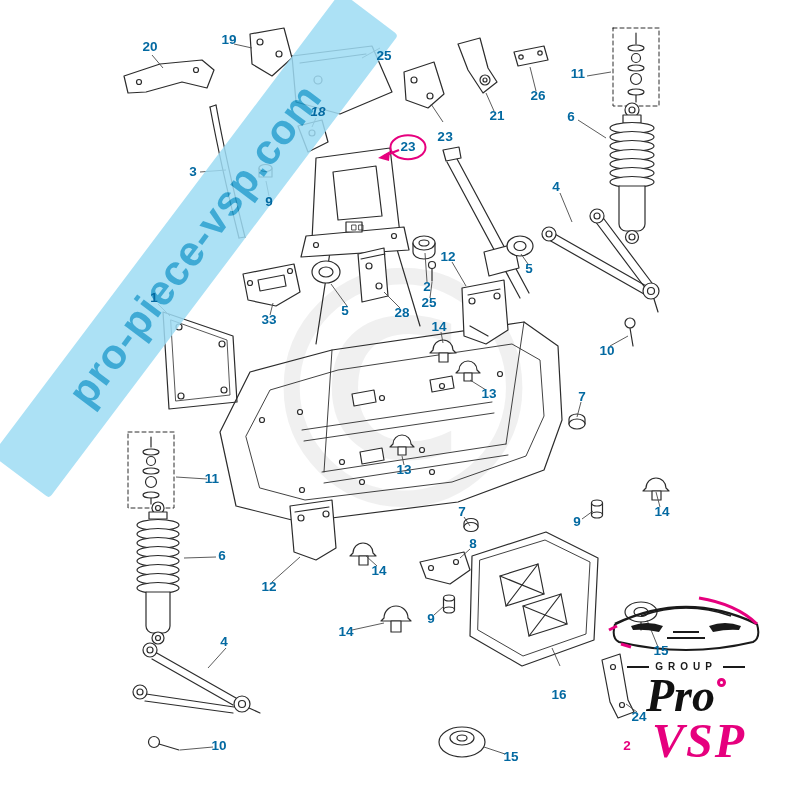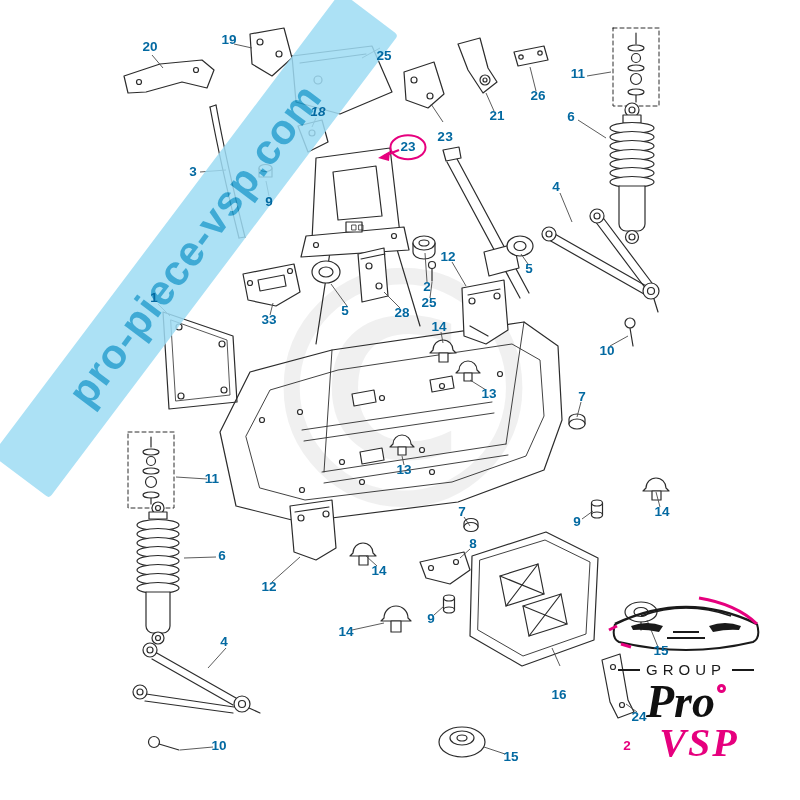--- a/index.html
+++ b/index.html
@@ -22,28 +22,28 @@
   #banner span{font-size:42px;font-weight:bold;color:var(--band-text,#1e9cce);letter-spacing:1px}
 
   #labels{position:absolute;inset:0;z-index:5}
   .part-label{position:absolute;transform:translate(-50%,-50%);font-weight:bold;font-size:13.5px;
               color:#0369a1;line-height:1;white-space:nowrap}
   .part-label.highlight{border:2.2px solid var(--accent,#e6007e);border-radius:50%;padding:4px 9px}
   .part-label.pink{color:var(--accent,#e6007e)}
 
   #logo{position:absolute;left:596px;top:580px;width:180px;z-index:3;text-align:center}
   .group-row{display:flex;align-items:center;justify-content:center;gap:6px;margin-top:3px}
-  .group-row .gtxt{font-size:15px;font-weight:normal;letter-spacing:5px;color:#1a1a1a}
+  .group-row .gtxt{font-size:10px;font-weight:bold;letter-spacing:5px;color:#1a1a1a}
   .group-row .dash{width:22px;height:2px;background:#1a1a1a}
   .brand-line1{line-height:0.95;margin-top:2px}
   .pro{font-family:"Liberation Serif",serif;font-style:italic;font-weight:bold;font-size:46px;color:#101010}
   .ring{display:inline-block;width:9px;height:9px;border:3px solid var(--accent,#e6007e);border-radius:50%;
         vertical-align:top;margin-left:2px;margin-top:4px}
   .brand-line2{line-height:0.95;padding-left:26px}
-  .vsp{font-family:"Liberation Serif",serif;font-style:italic;font-weight:bold;font-size:40px;
+  .vsp{font-family:"Liberation Serif",serif;font-style:italic;font-weight:bold;font-size:48px;
        color:var(--accent,#e6007e);letter-spacing:2px}
 
   .accent-stroke{stroke:var(--accent,#e6007e)}
   .accent-fill{fill:var(--accent,#e6007e)}
 </style>
 </head>
 <body>
 
 <div id="stage">
 

